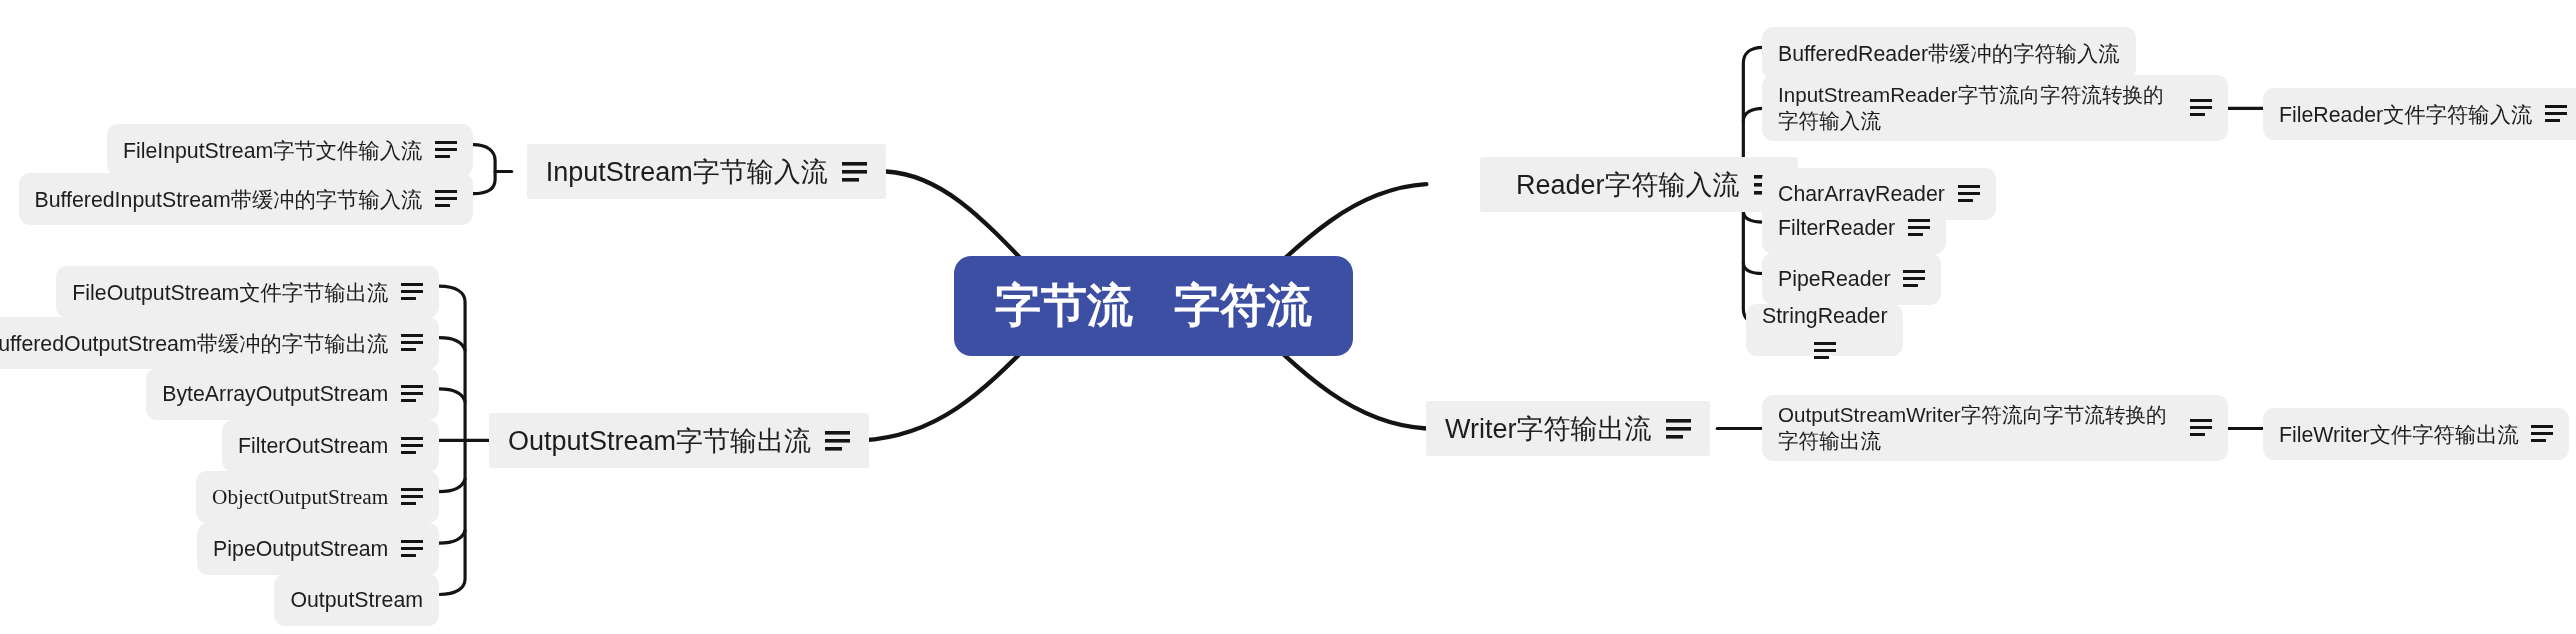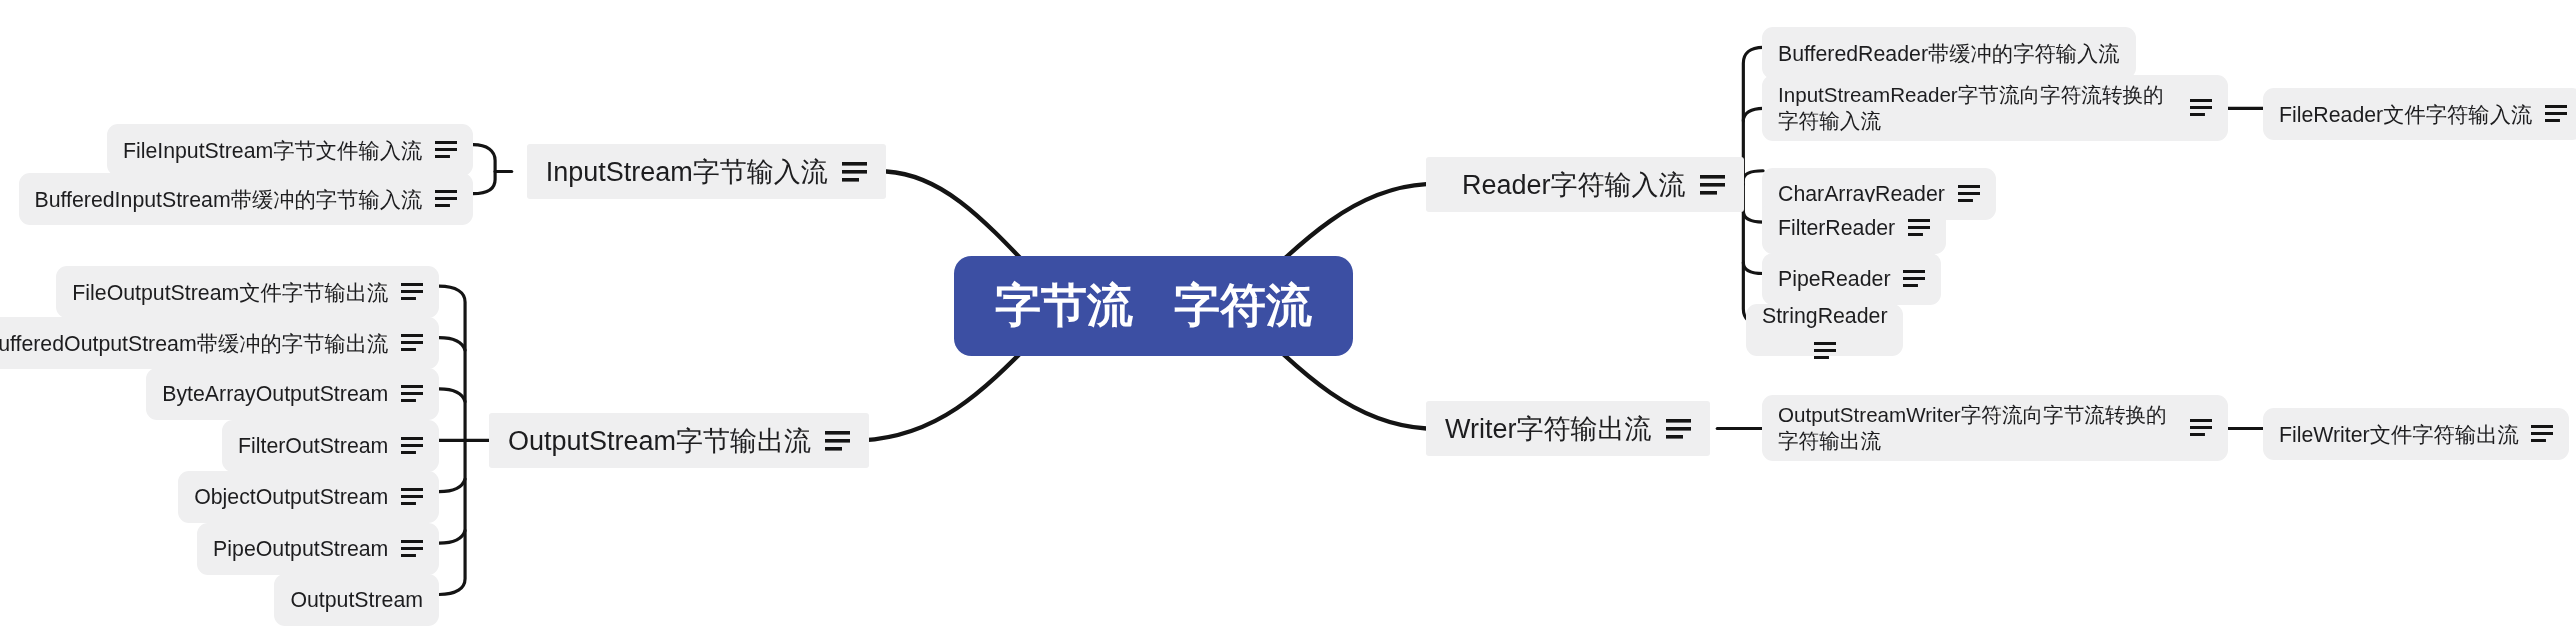--- a/index.html
+++ b/index.html
@@ -142,33 +142,33 @@
     <span class="notes-icon"></span>
   </div>
   <div class="node sm" style="right:2137px; top:368px;">
     <span class="lbl">ByteArrayOutputStream</span>
     <span class="notes-icon"></span>
   </div>
   <div class="node sm" style="right:2137px; top:420px;">
     <span class="lbl">FilterOutStream</span>
     <span class="notes-icon"></span>
   </div>
-  <div class="node sm" style="right:2137px; top:471px;">
+  <div class="node sm" style="right:2137px; top:471px;font-family:Liberation Serif, serif;">
     <span class="lbl">ObjectOutputStream</span>
     <span class="notes-icon"></span>
   </div>
   <div class="node sm" style="right:2137px; top:523px;">
     <span class="lbl">PipeOutputStream</span>
     <span class="notes-icon"></span>
   </div>
   <div class="node sm" style="right:2137px; top:574px;margin-left:20px;">
     <span class="lbl">OutputStream</span>
   </div>
 
-  <div class="node lg" style="left:1426px; top:157px;padding-left:36px;">
+  <div class="node lg" style="left:1480px; top:157px;padding-left:36px;">
     <span class="lbl">Reader字符输入流</span>
     <span class="notes-icon"></span>
   </div>
   <div class="node sm" style="left:1762px; top:27px;">
     <span class="lbl">BufferedReader带缓冲的字符输入流</span>
   </div>
   <div class="node wrap2" style="left:1762px; top:75px;">
     <span class="lbl">InputStreamReader字节流向字符流转换的字符输入流</span>
     <span class="notes-icon"></span>
   </div>

